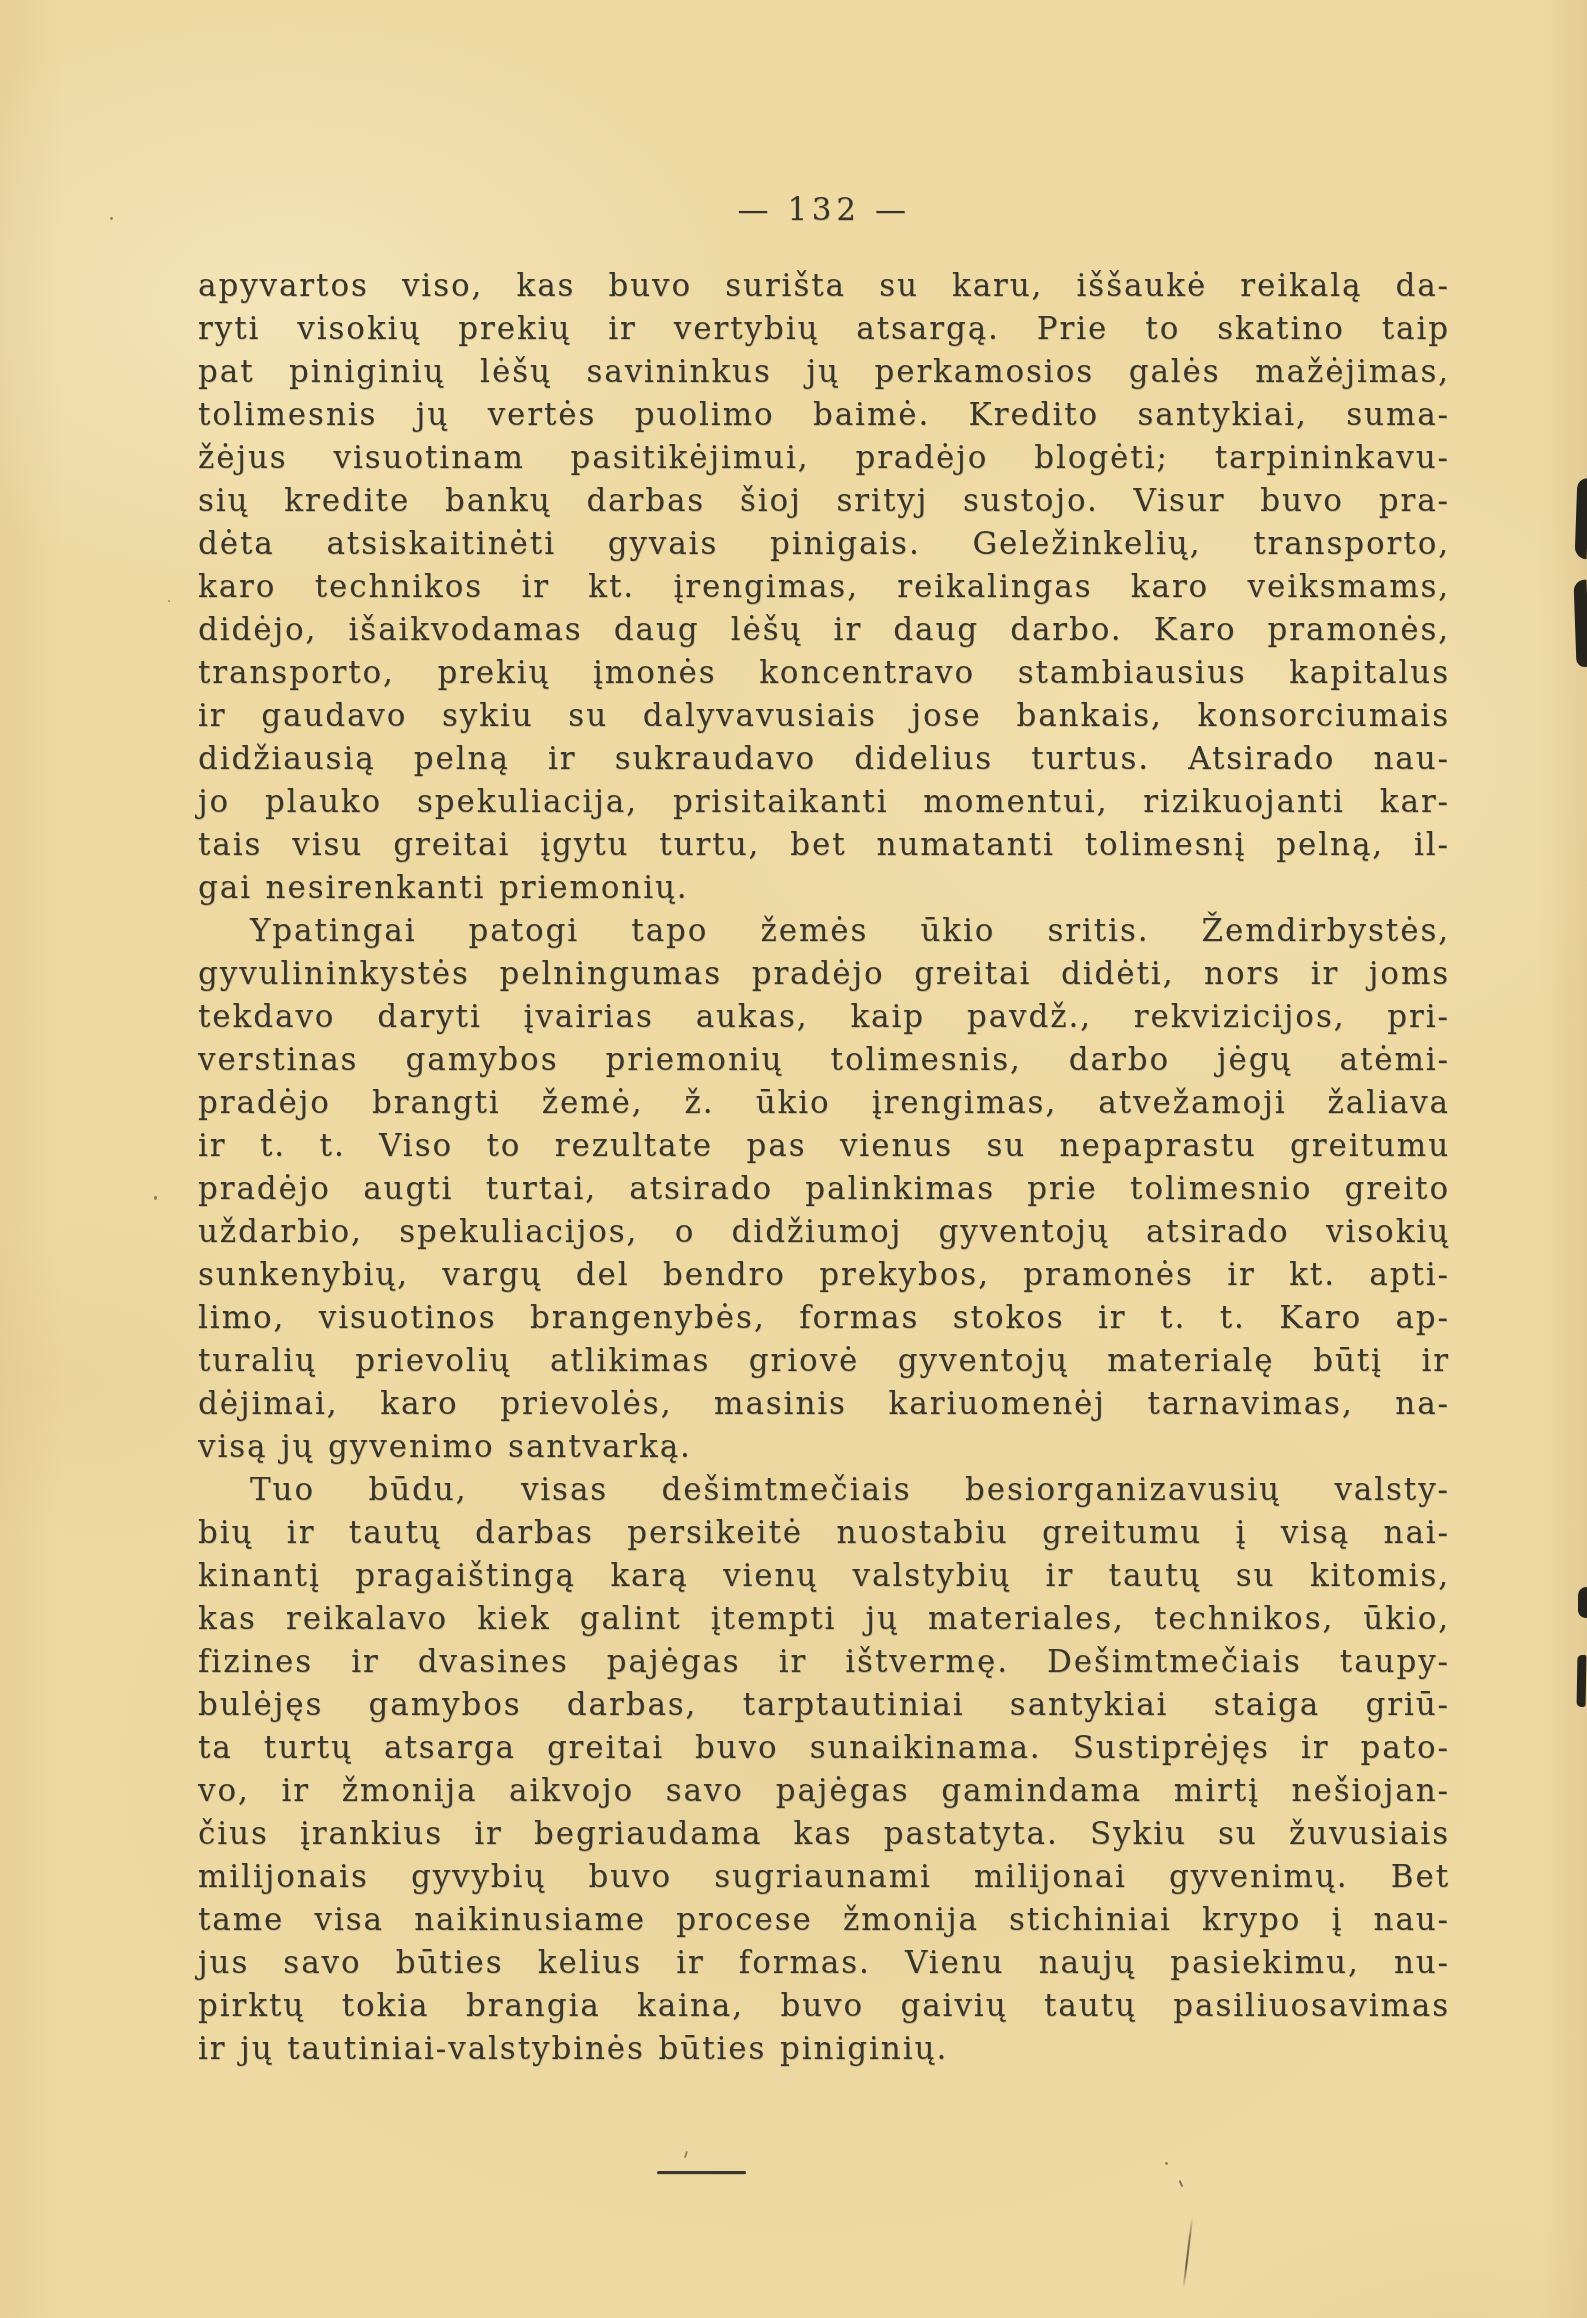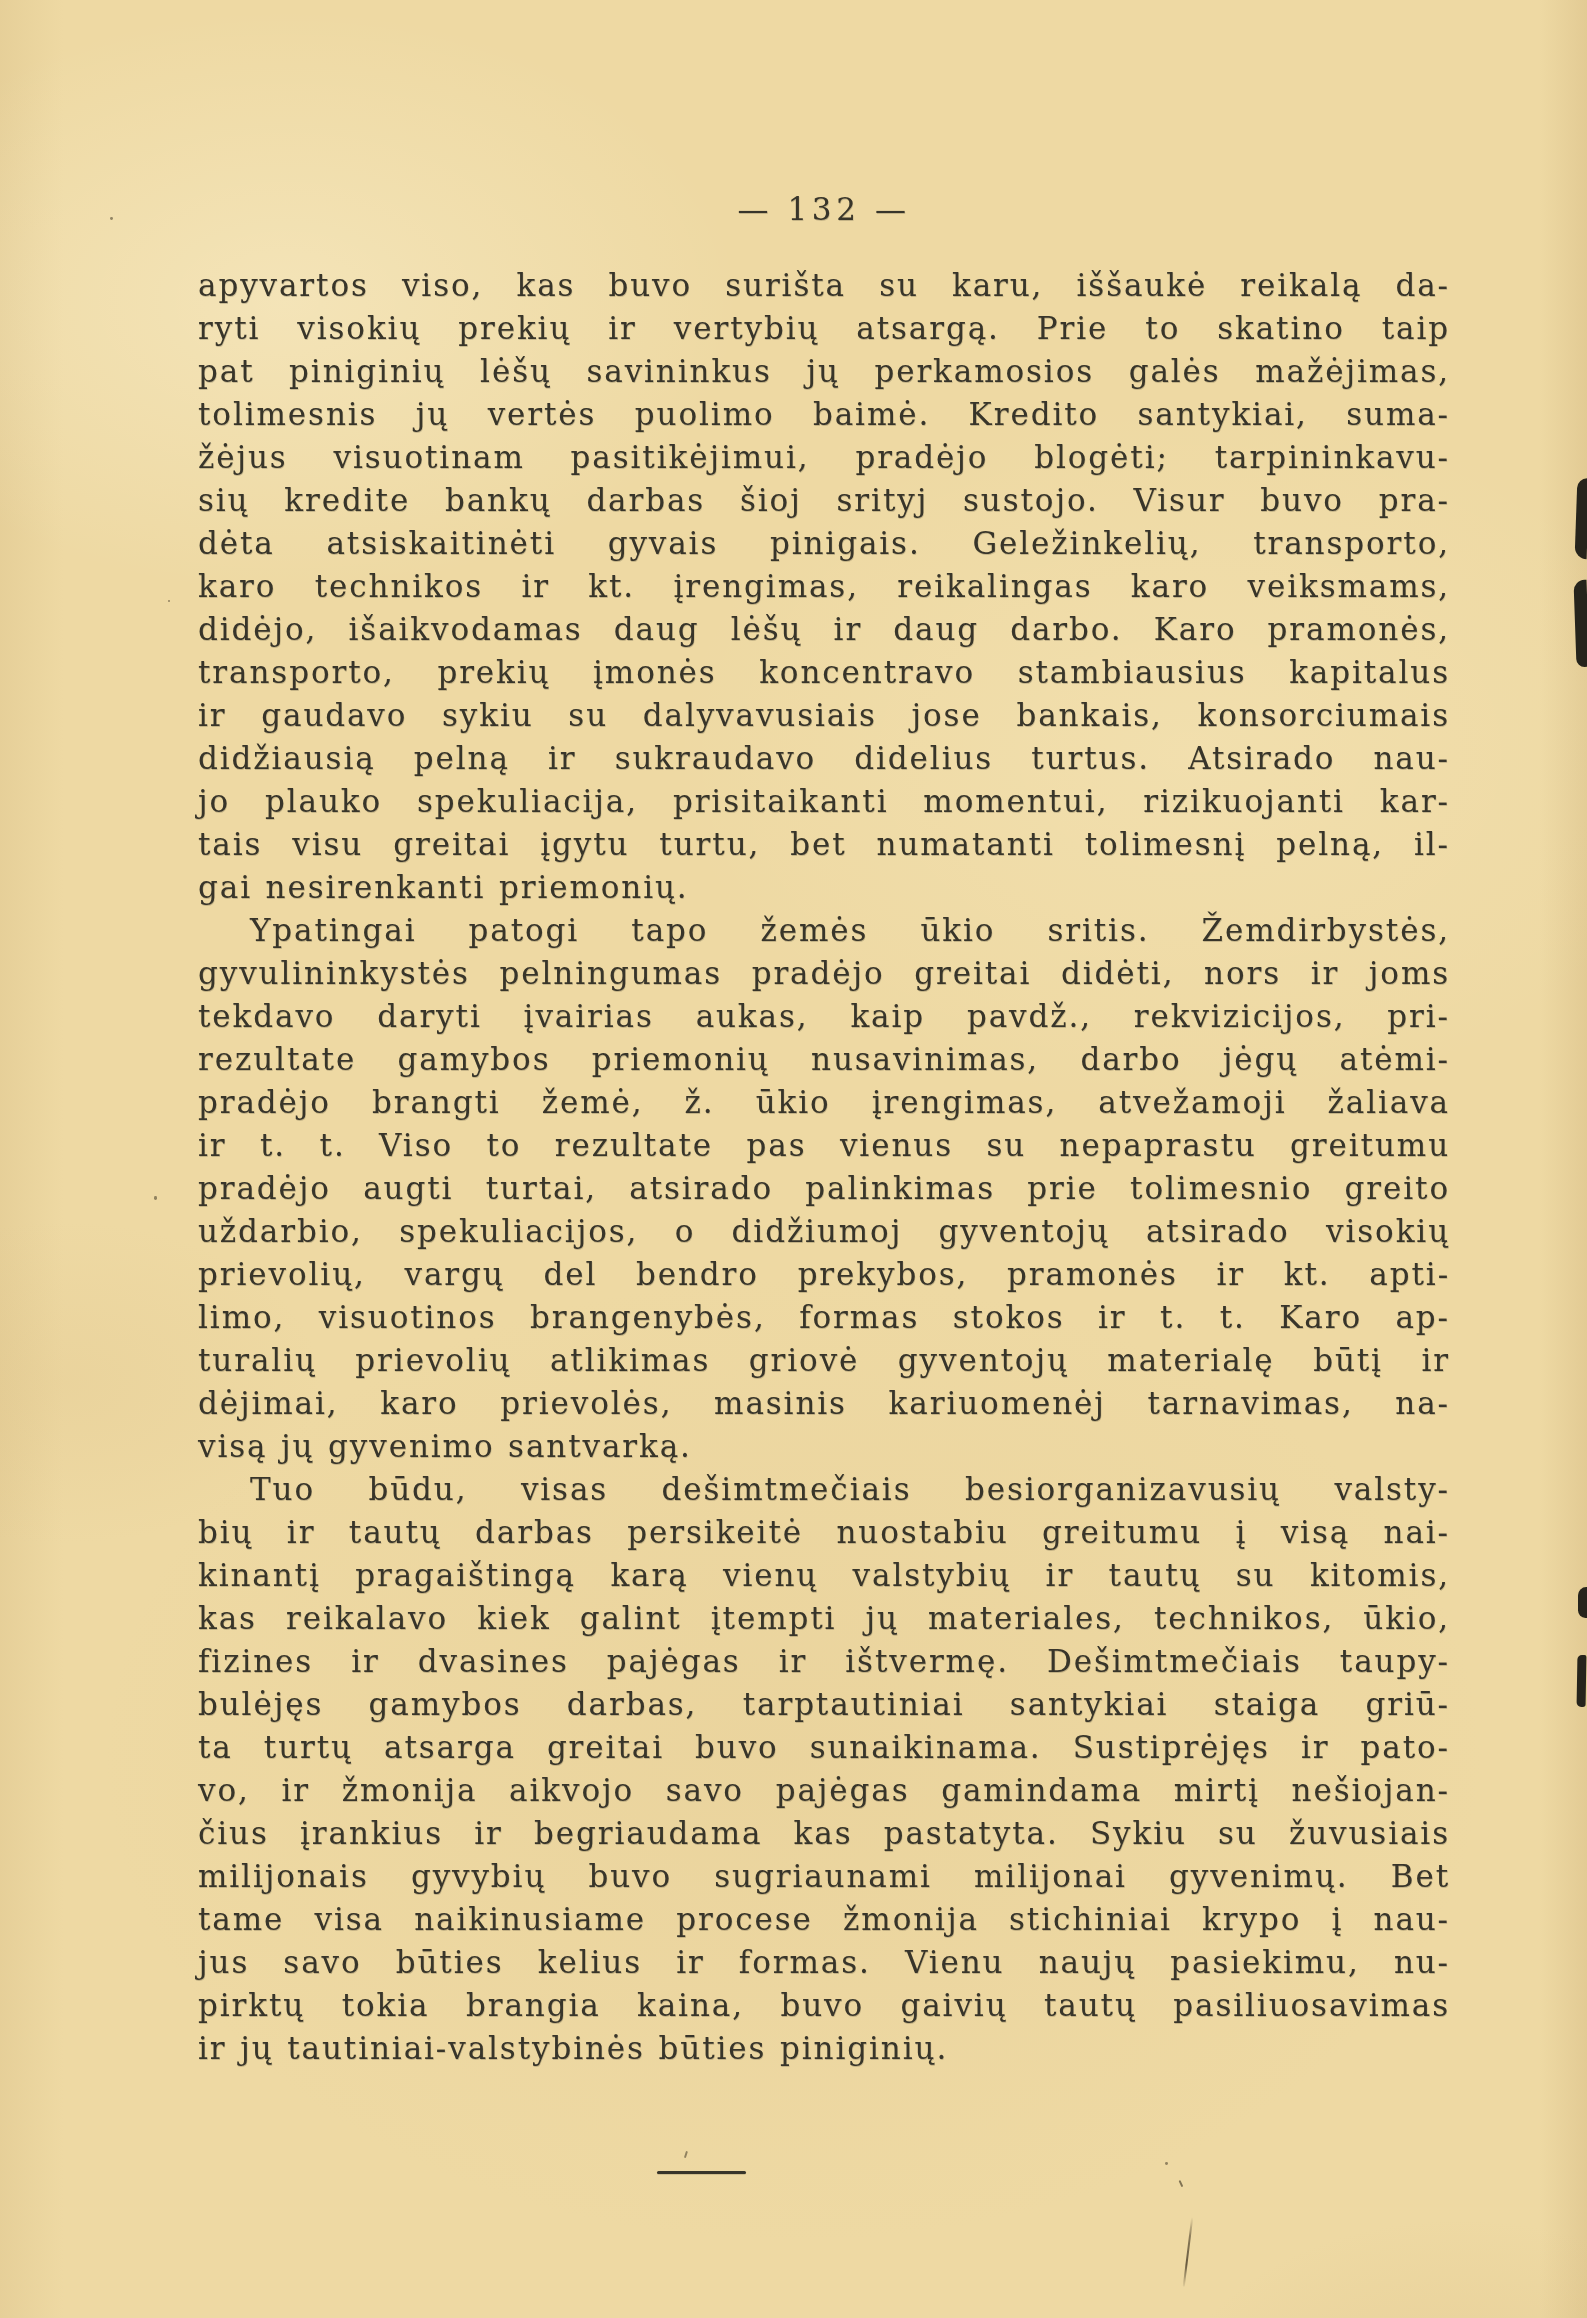--- a/index.html
+++ b/index.html
@@ -102,26 +102,26 @@
       <div class="line">didėjo, išaikvodamas daug lėšų ir daug darbo. Karo pramonės,</div>
       <div class="line">transporto, prekių įmonės koncentravo stambiausius kapitalus</div>
       <div class="line">ir gaudavo sykiu su dalyvavusiais jose bankais, konsorciumais</div>
       <div class="line">didžiausią pelną ir sukraudavo didelius turtus. Atsirado nau-</div>
       <div class="line">jo plauko spekuliacija, prisitaikanti momentui, rizikuojanti kar-</div>
       <div class="line">tais visu greitai įgytu turtu, bet numatanti tolimesnį pelną, il-</div>
       <div class="line lastline">gai nesirenkanti priemonių.</div>
       <div class="line indent">Ypatingai patogi tapo žemės ūkio sritis. Žemdirbystės,</div>
       <div class="line">gyvulininkystės pelningumas pradėjo greitai didėti, nors ir joms</div>
       <div class="line">tekdavo daryti įvairias aukas, kaip pavdž., rekvizicijos, pri-</div>
-      <div class="line">rezultate gamybos priemonių nusavinimas, darbo jėgų atėmi-</div>
+      <div class="line">verstinas gamybos priemonių tolimesnis, darbo jėgų atėmi-</div>
       <div class="line">pradėjo brangti žemė, ž. ūkio įrengimas, atvežamoji žaliava</div>
       <div class="line">ir t. t. Viso to rezultate pas vienus su nepaprastu greitumu</div>
       <div class="line">pradėjo augti turtai, atsirado palinkimas prie tolimesnio greito</div>
       <div class="line">uždarbio, spekuliacijos, o didžiumoj gyventojų atsirado visokių</div>
-      <div class="line">prievolių, vargų del bendro prekybos, pramonės ir kt. apti-</div>
+      <div class="line">sunkenybių, vargų del bendro prekybos, pramonės ir kt. apti-</div>
       <div class="line">limo, visuotinos brangenybės, formas stokos ir t. t. Karo ap-</div>
       <div class="line">turalių prievolių atlikimas griovė gyventojų materialę būtį ir</div>
       <div class="line">dėjimai, karo prievolės, masinis kariuomenėj tarnavimas, na-</div>
       <div class="line lastline">visą jų gyvenimo santvarką.</div>
       <div class="line indent">Tuo būdu, visas dešimtmečiais besiorganizavusių valsty-</div>
       <div class="line">bių ir tautų darbas persikeitė nuostabiu greitumu į visą nai-</div>
       <div class="line">kinantį pragaištingą karą vienų valstybių ir tautų su kitomis,</div>
       <div class="line">kas reikalavo kiek galint įtempti jų materiales, technikos, ūkio,</div>
       <div class="line">fizines ir dvasines pajėgas ir ištvermę. Dešimtmečiais taupy-</div>
       <div class="line">bulėjęs gamybos darbas, tarptautiniai santykiai staiga griū-</div>

